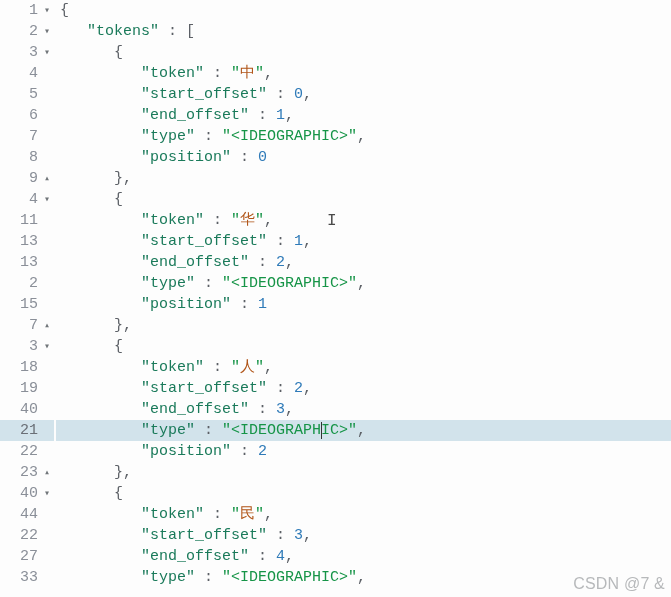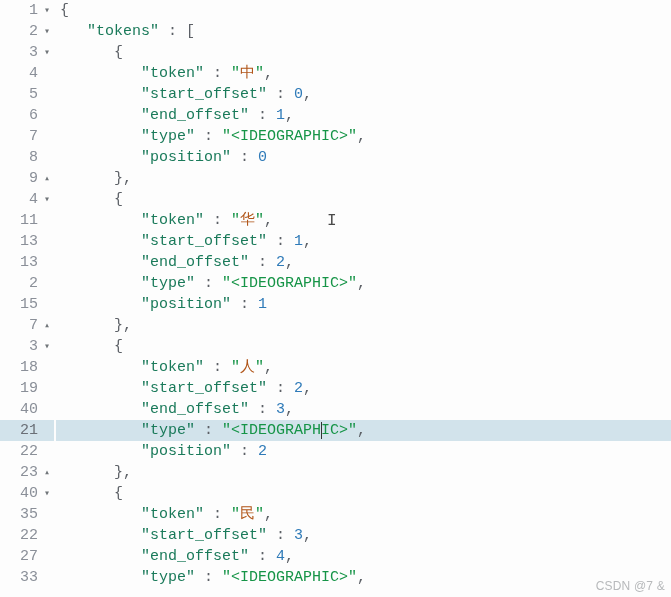--- a/index.html
+++ b/index.html
@@ -86,21 +86,21 @@
     color: #4a4a4a;
     font-size: 16px;
     z-index: 3;
     pointer-events: none;
   }
   .watermark {
     position: absolute;
     right: 6px;
     bottom: 4px;
     color: #b7b9bb;
-    font-size: 12px;
+    font-size: 16px;
     font-family: Arial, sans-serif;
     letter-spacing: 0.2px;
     z-index: 5;
   }
 </style>
 </head>
 <body>
 
 <div class="editor">
   <div class="gutter">
@@ -194,21 +194,21 @@
       </div>
       <div class="gutter-line">
         <span class="num">23</span>
         <span class="fold">▴</span>
       </div>
       <div class="gutter-line">
         <span class="num">40</span>
         <span class="fold">▾</span>
       </div>
       <div class="gutter-line">
-        <span class="num">35</span>
+        <span class="num">44</span>
         <span class="fold blank">▾</span>
       </div>
       <div class="gutter-line">
         <span class="num">22</span>
         <span class="fold blank">▾</span>
       </div>
       <div class="gutter-line">
         <span class="num">27</span>
         <span class="fold blank">▾</span>
       </div>

